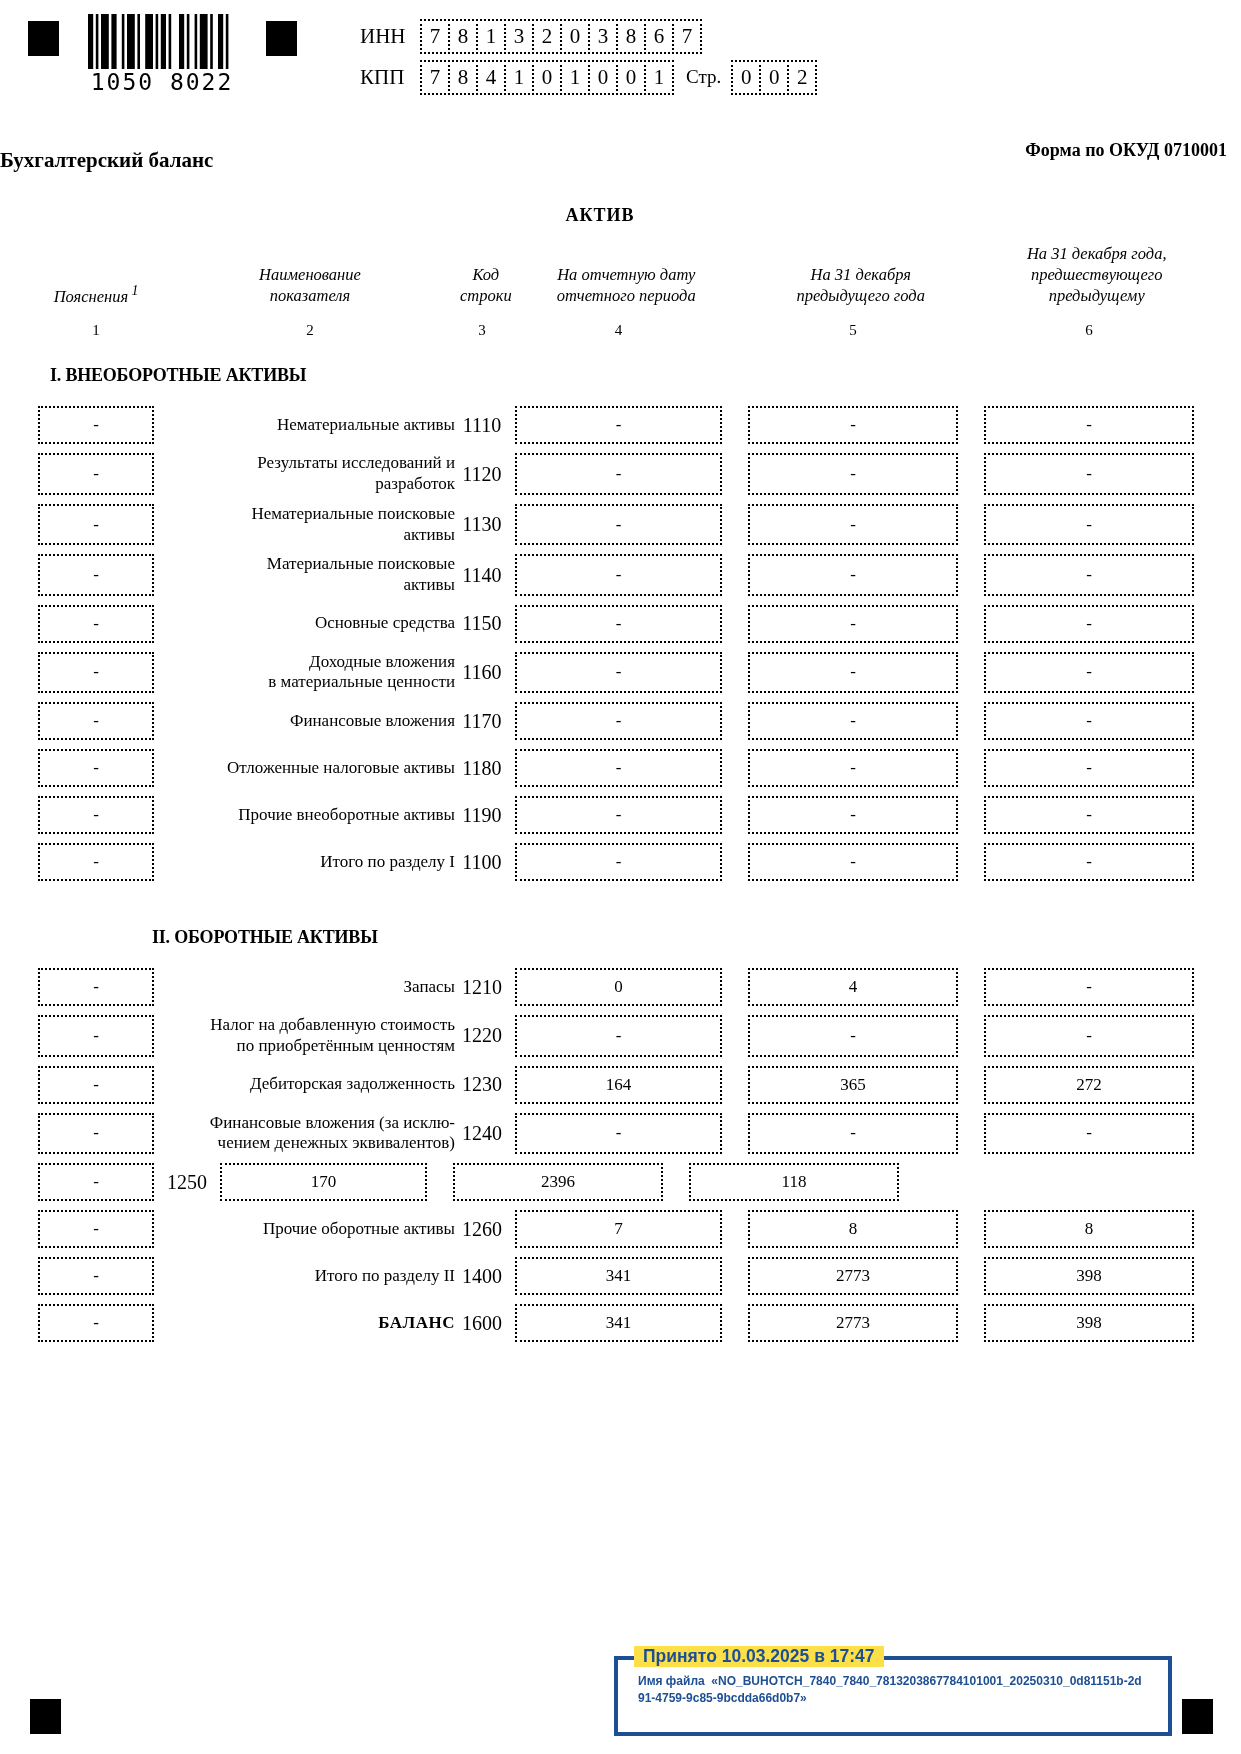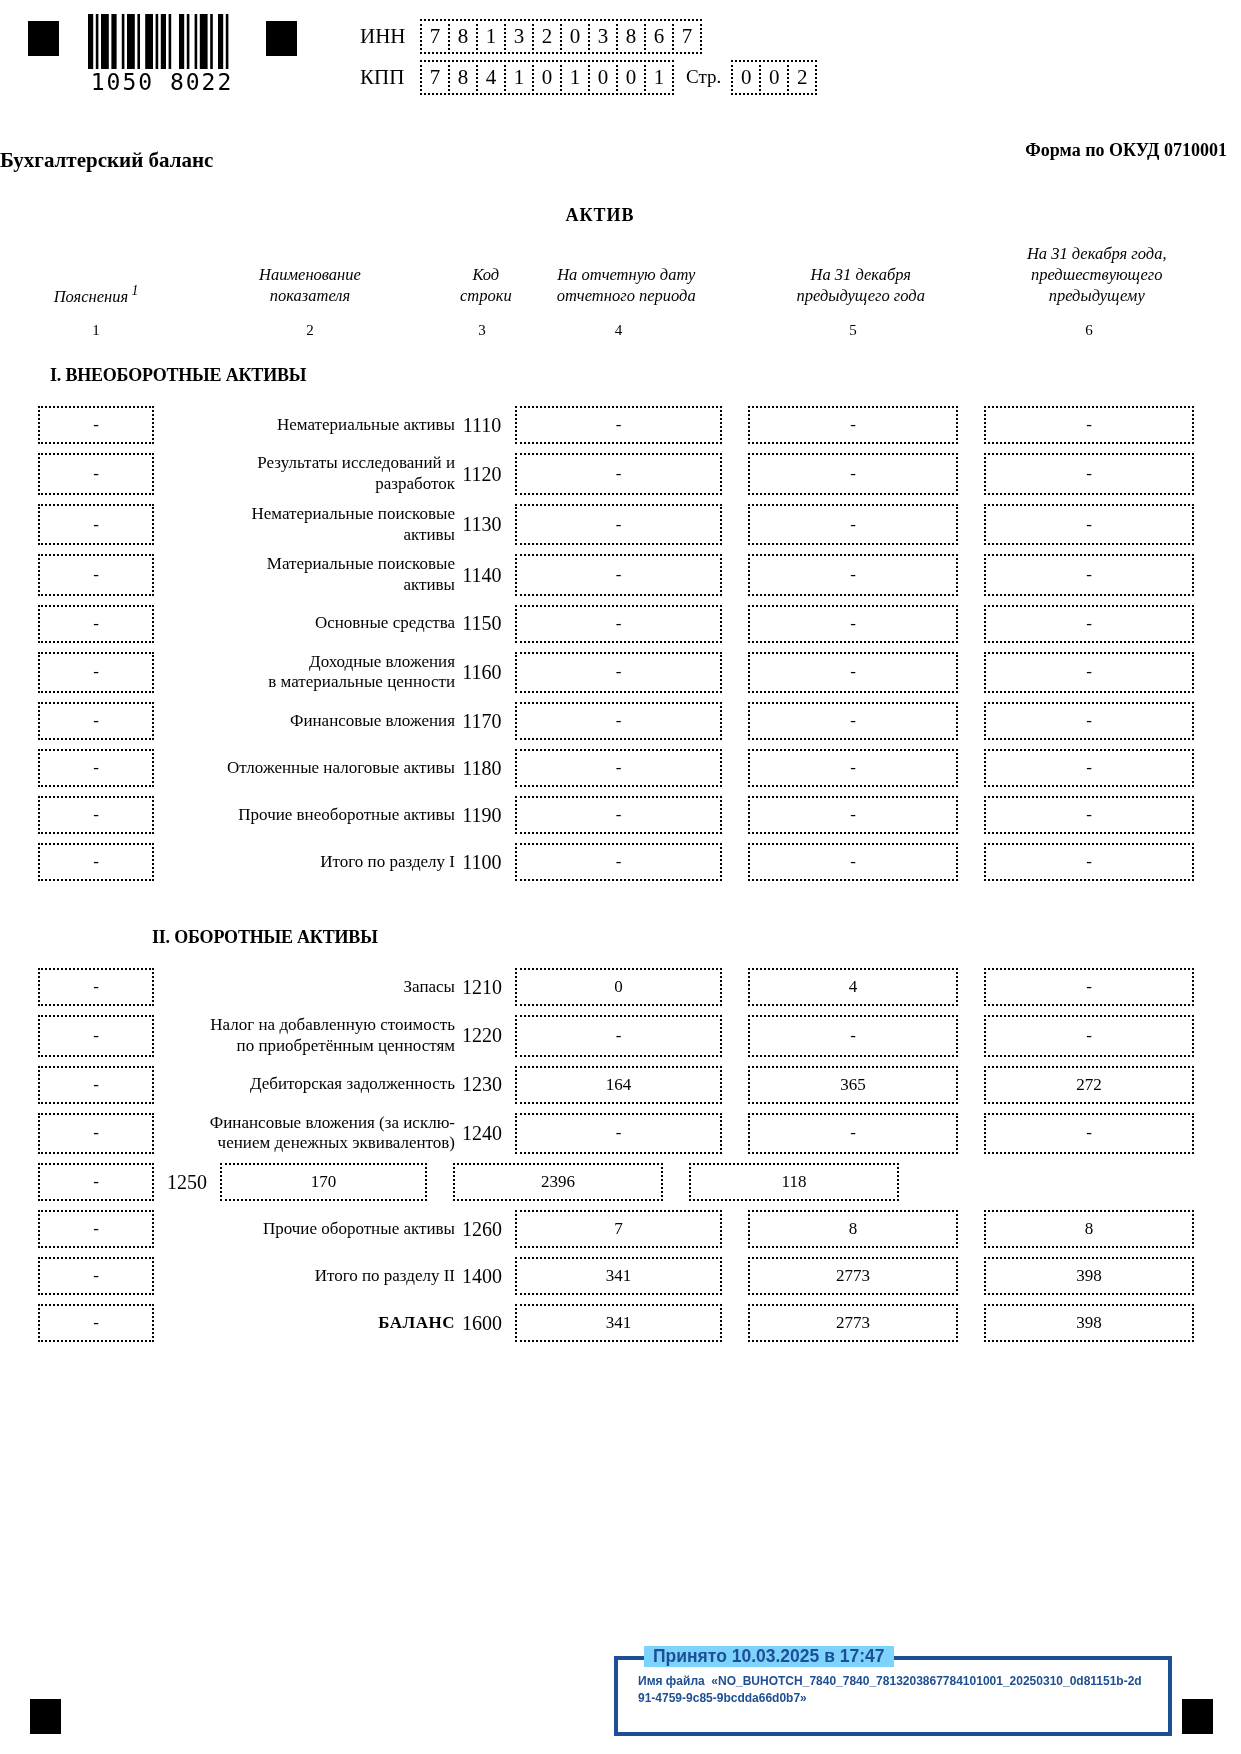--- a/index.html
+++ b/index.html
@@ -61,22 +61,22 @@
   .row .c-code { align-self: center; text-align: center; font-size: 20px; }
   .row .c-name.b { font-weight: bold; letter-spacing: 0.5px; }
   
   .stamp {
     position: absolute; left: 614px; top: 1656px; width: 558px; height: 80px;
     border: 4px solid var(--stamp-color, #1d4f94);
     font-family: "Liberation Sans", "DejaVu Sans", sans-serif;
     color: var(--stamp-color, #1d4f94);
   }
   .stamp-title {
-    position: absolute; top: -14px; left: 26px;
-    background: #7dd3fc; padding: 0 9px;
+    position: absolute; top: -14px; left: 16px;
+    background: #fde047; padding: 0 9px;
     font-weight: bold; font-size: 17.5px; white-space: nowrap;
   }
   .stamp-body {
     padding: 13px 24px 8px 20px;
     font-weight: bold; font-size: 12px; line-height: 1.45;
     word-break: break-all;
   }
 </style>
 </head>
 <body>

